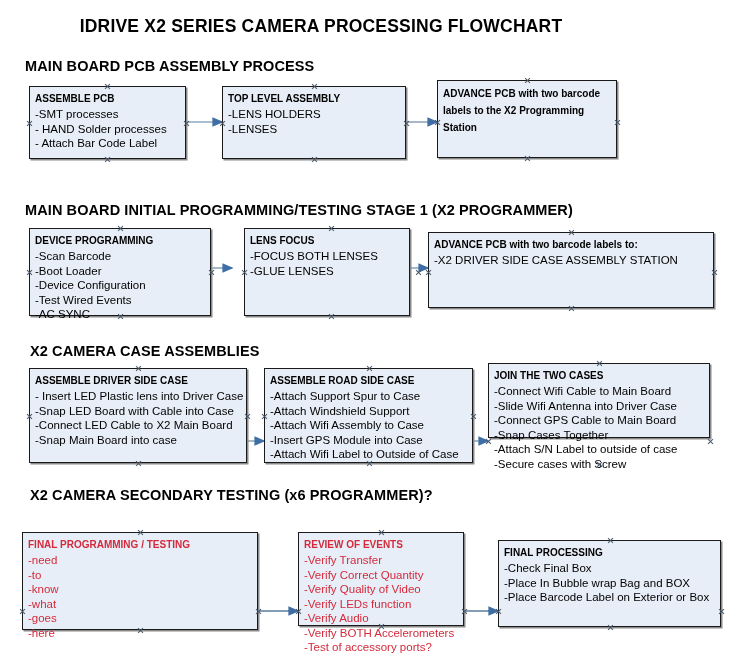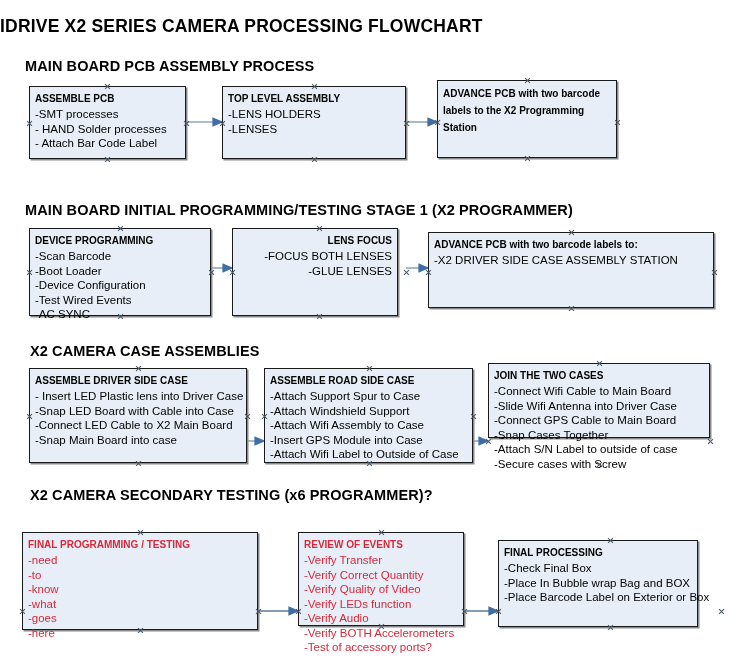--- a/index.html
+++ b/index.html
@@ -18,21 +18,21 @@
   #canvas {
     position: absolute;
     left: 0; top: 0;
     width: 747px;
     height: 662px;
   }
   .main-title {
     position: absolute;
     left: 0; top: 16px;
     width: 642px;
-    text-align: left;
+    text-align: center;
     font-size: 17.5px;
     font-weight: bold;
     letter-spacing: 0.2px;
     white-space: nowrap;
   }
   .section-head {
     position: absolute;
     font-size: 14.5px;
     font-weight: bold;
     white-space: nowrap;
@@ -156,21 +156,21 @@
   <div class="node-line">-Boot Loader</div>
   <div class="node-line">-Device Configuration</div>
   <div class="node-line">-Test Wired Events</div>
   <div class="node-line">-AC SYNC</div>
   <span class="handle" style="left:-4px; top:40px;"></span>
   <span class="handle" style="left:87px; top:-4px;"></span>
   <span class="handle" style="left:87px; top:84px;"></span>
   <span class="handle" style="left:178px; top:40px;"></span>
 </div>
 
-<div class="node" style="left:232px; top:228px; width:166px; height:88px;text-align:right;">
+<div class="node" style="left:244px; top:228px; width:166px; height:88px;">
   <div class="node-title">LENS FOCUS</div>
   <div class="node-line">-FOCUS BOTH LENSES</div>
   <div class="node-line">-GLUE LENSES</div>
   <span class="handle" style="left:-4px; top:40px;"></span>
   <span class="handle" style="left:83px; top:-4px;"></span>
   <span class="handle" style="left:83px; top:84px;"></span>
   <span class="handle" style="left:170px; top:40px;"></span>
 </div>
 
 <div class="node" style="left:428px; top:232px; width:286px; height:76px;">
@@ -251,21 +251,21 @@
   <div class="node-line">-Verify LEDs function</div>
   <div class="node-line">-Verify Audio</div>
   <div class="node-line">-Verify BOTH Accelerometers</div>
   <div class="node-line">-Test of accessory ports?</div>
   <span class="handle" style="left:-4px; top:75px;"></span>
   <span class="handle" style="left:79px; top:-4px;"></span>
   <span class="handle" style="left:79px; top:90px;"></span>
   <span class="handle" style="left:162px; top:75px;"></span>
 </div>
 
-<div class="node" style="left:498px; top:540px; width:200px; height:87px;">
+<div class="node" style="left:498px; top:540px; width:223px; height:87px;">
   <div class="node-title">FINAL PROCESSING</div>
   <div class="node-line"> -Check Final Box</div>
   <div class="node-line">-Place In Bubble wrap Bag and BOX</div>
   <div class="node-line">-Place Barcode Label on Exterior or Box</div>
   <span class="handle" style="left:-4px; top:67px;"></span>
   <span class="handle" style="left:108px; top:-4px;"></span>
   <span class="handle" style="left:108px; top:83px;"></span>
   <span class="handle" style="left:219px; top:67px;"></span>
 </div>
 

